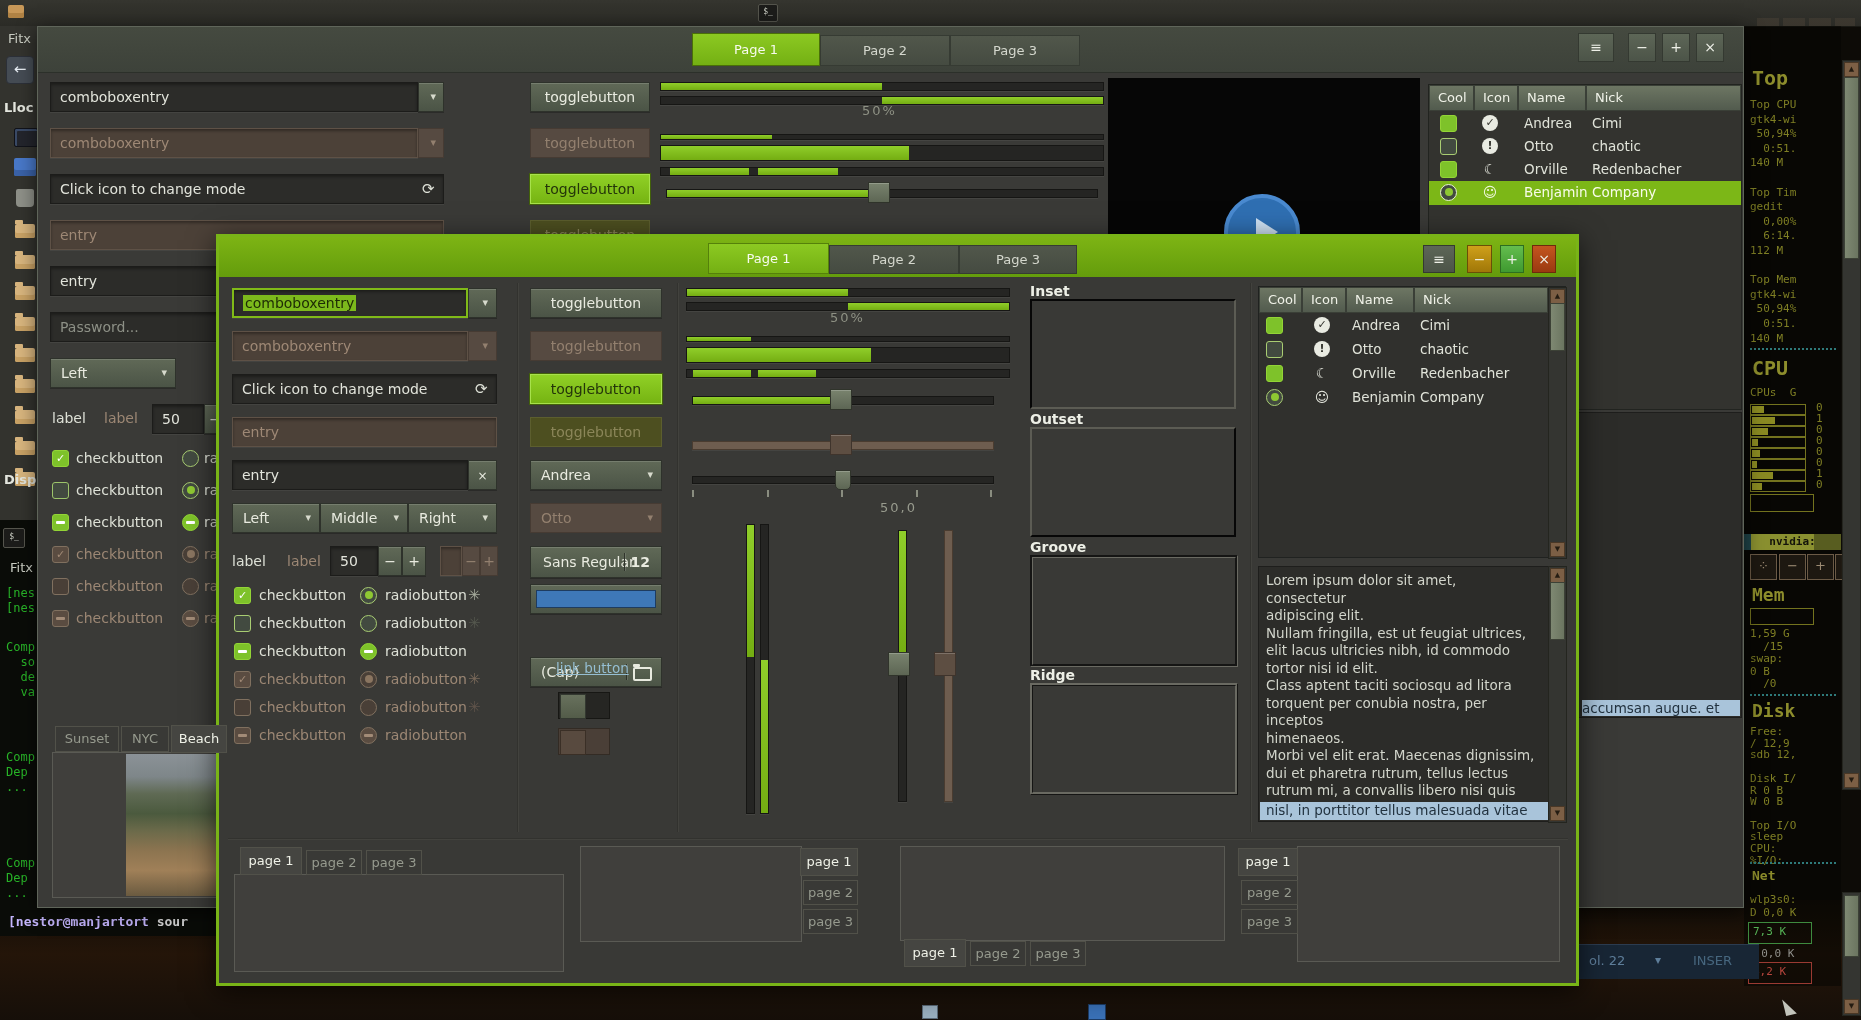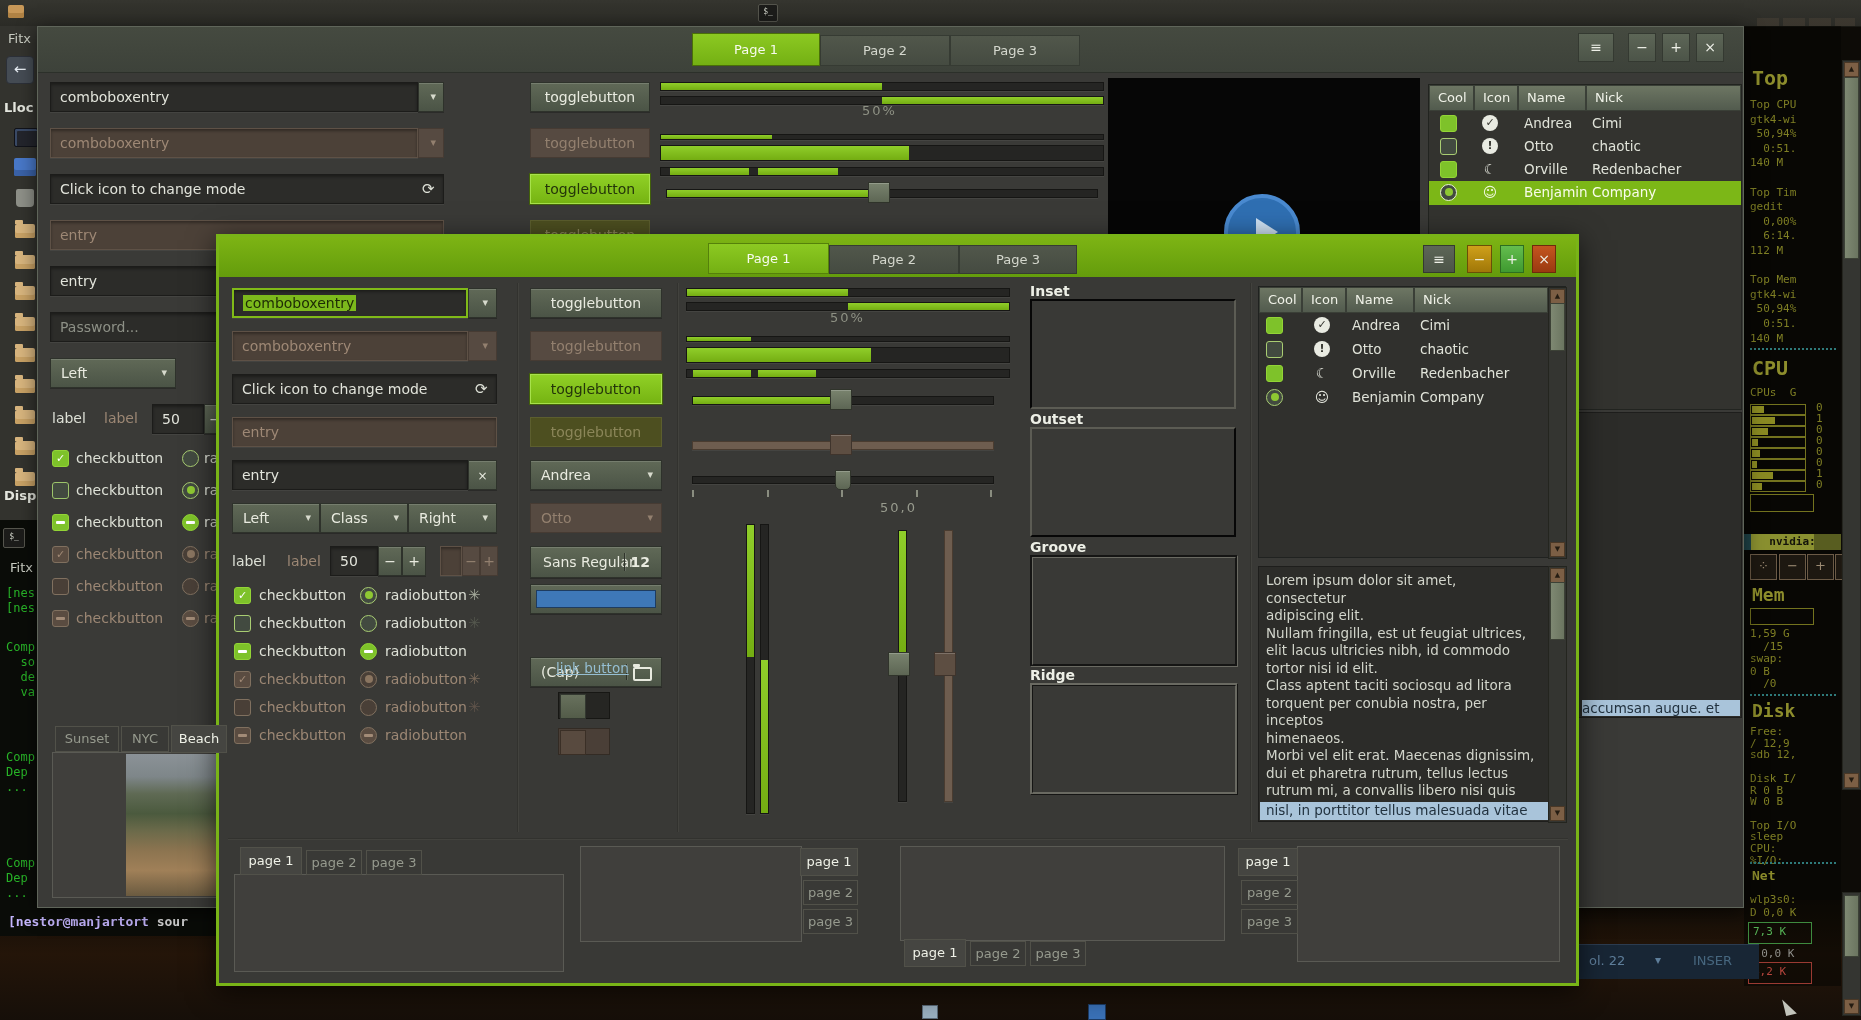--- a/index.html
+++ b/index.html
@@ -134,21 +134,21 @@
   <div class="abs" style="left:16px;top:189px;width:18px;height:18px;background:#8e9088;border-radius:2px 2px 4px 4px;"></div>
   <div class="sfold" style="left:15px;top:224px;"></div>
   <div class="sfold" style="left:15px;top:255px;"></div>
   <div class="sfold" style="left:15px;top:286px;"></div>
   <div class="sfold" style="left:15px;top:317px;"></div>
   <div class="sfold" style="left:15px;top:348px;"></div>
   <div class="sfold" style="left:15px;top:379px;"></div>
   <div class="sfold" style="left:15px;top:410px;"></div>
   <div class="sfold" style="left:15px;top:441px;"></div>
   <div class="sfold" style="left:15px;top:472px;"></div>
-  <div class="abs" style="left:4px;top:488px;font-size:13px;font-weight:bold;color:#e4e6de;">Disp</div>
+  <div class="abs" style="left:4px;top:472px;font-size:13px;font-weight:bold;color:#e4e6de;">Disp</div>
 
   <div class="abs" style="left:0;top:520px;width:37px;height:388px;background:#0a0c08;"></div>
   <div class="abs" style="left:0;top:908px;width:218px;height:28px;background:#0a0c08;"></div>
   <div class="abs mono" style="left:3px;top:528px;width:20px;height:18px;background:#1c1c1a;border:1px solid #55554d;border-radius:2px;color:#cfd2c8;font-size:8px;line-height:16px;text-align:center;">$_</div>
   <div class="abs" style="left:10px;top:560px;font-size:13px;color:#c9ccc2;">Fitx</div>
   <div class="abs mono pre" style="left:6px;top:586px;font-size:12px;line-height:15px;color:#28b428;">[nes
 [nes</div>
   <div class="abs mono pre" style="left:6px;top:640px;font-size:12px;line-height:15px;color:#28b428;">Comp
   so
   de
@@ -443,21 +443,21 @@
   <div class="entry dis" style="left:232px;top:331px;width:236px;">comboboxentry</div>
   <div class="btn dis" style="left:468px;top:331px;width:29px;">
       <span class="cmb-arrow">▾</span>
     </div>
   <div class="entry" style="left:232px;top:374px;width:265px;">Click icon to change mode</div>
   <span class="e-ico" style="left:475px;top:374px;right:auto;">⟳</span>
   <div class="entry dis" style="left:232px;top:417px;width:265px;">entry</div>
   <div class="entry" style="left:232px;top:460px;width:236px;">entry</div>
   <div class="btn" style="left:468px;top:460px;width:29px;"><span style="font-size:12px;">×</span></div>
   <div class="btn tl" style="left:232px;top:503px;width:88px;"><span>Left</span><span class="cmb-arrow">▾</span></div>
-  <div class="btn tl" style="left:320px;top:503px;width:88px;"><span>Class</span><span class="cmb-arrow">▾</span></div>
+  <div class="btn tl" style="left:320px;top:503px;width:88px;"><span>Middle</span><span class="cmb-arrow">▾</span></div>
   <div class="btn tl" style="left:408px;top:503px;width:89px;"><span>Right</span><span class="cmb-arrow">▾</span></div>
   <div class="lbl" style="left:232px;top:553px;">label</div>
   <div class="lbl dim" style="left:287px;top:553px;">label</div>
   <div class="entry" style="left:330px;top:546px;width:48px;">50</div>
   <div class="btn" style="left:378px;top:546px;width:24px;"><span>−</span></div>
   <div class="btn" style="left:402px;top:546px;width:24px;"><span>+</span></div>
   <div class="entry dis" style="left:440px;top:546px;width:22px;"></div>
   <div class="btn dis" style="left:462px;top:546px;width:18px;"><span>−</span></div>
   <div class="btn dis" style="left:480px;top:546px;width:18px;"><span>+</span></div>
 

